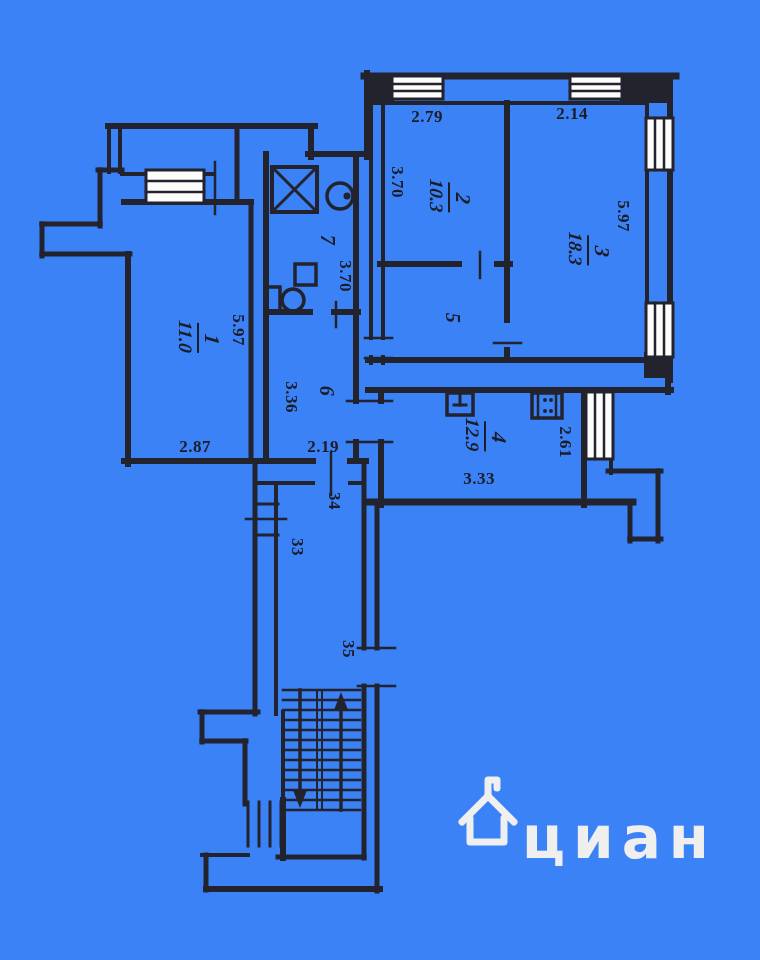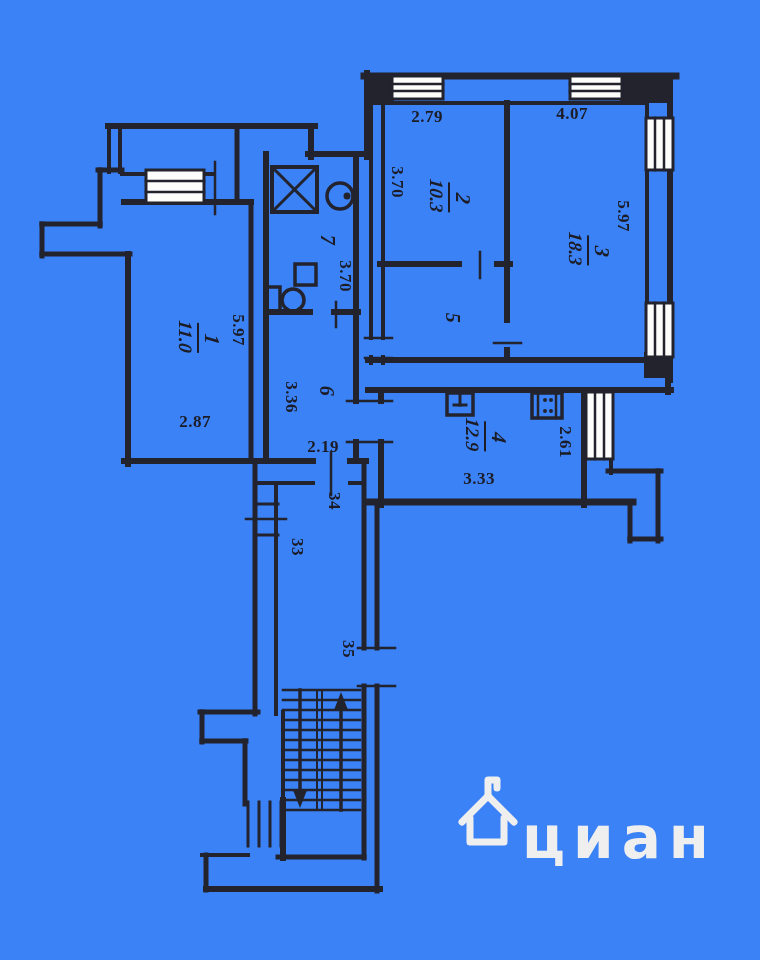--- a/index.html
+++ b/index.html
@@ -231,22 +231,22 @@
         <polygon points="334,710 348,710 341,692" fill="#23232e" stroke="none"></polygon>
       </g>
       <g>
         <line x1="300" y1="690" x2="300" y2="797" stroke-width="3.5"></line>
         <polygon points="293,790 307,790 300,808" fill="#23232e" stroke="none"></polygon>
       </g>
     </g>
   </svg>
 
   <div class="lbl" style="left:427px;top:117px;">2.79</div>
-  <div class="lbl" style="left:572px;top:114px;">4.07</div>
-  <div class="lbl" style="left:195px;top:422px;">2.87</div>
+  <div class="lbl" style="left:572px;top:114px;">2.14</div>
+  <div class="lbl" style="left:195px;top:447px;">2.87</div>
   <div class="lbl" style="left:323px;top:447px;">2.19</div>
   <div class="lbl" style="left:479px;top:479px;">3.33</div>
 
   <div class="lbl rot" style="left:397px;top:182px;">3.70</div>
   <div class="lbl rot" style="left:623px;top:216px;">5.97</div>
   <div class="lbl rot" style="left:345px;top:276px;">3.70</div>
   <div class="lbl rot" style="left:238px;top:330px;">5.97</div>
   <div class="lbl rot" style="left:291px;top:397px;">3.36</div>
   <div class="lbl rot" style="left:565px;top:442px;">2.61</div>
 

